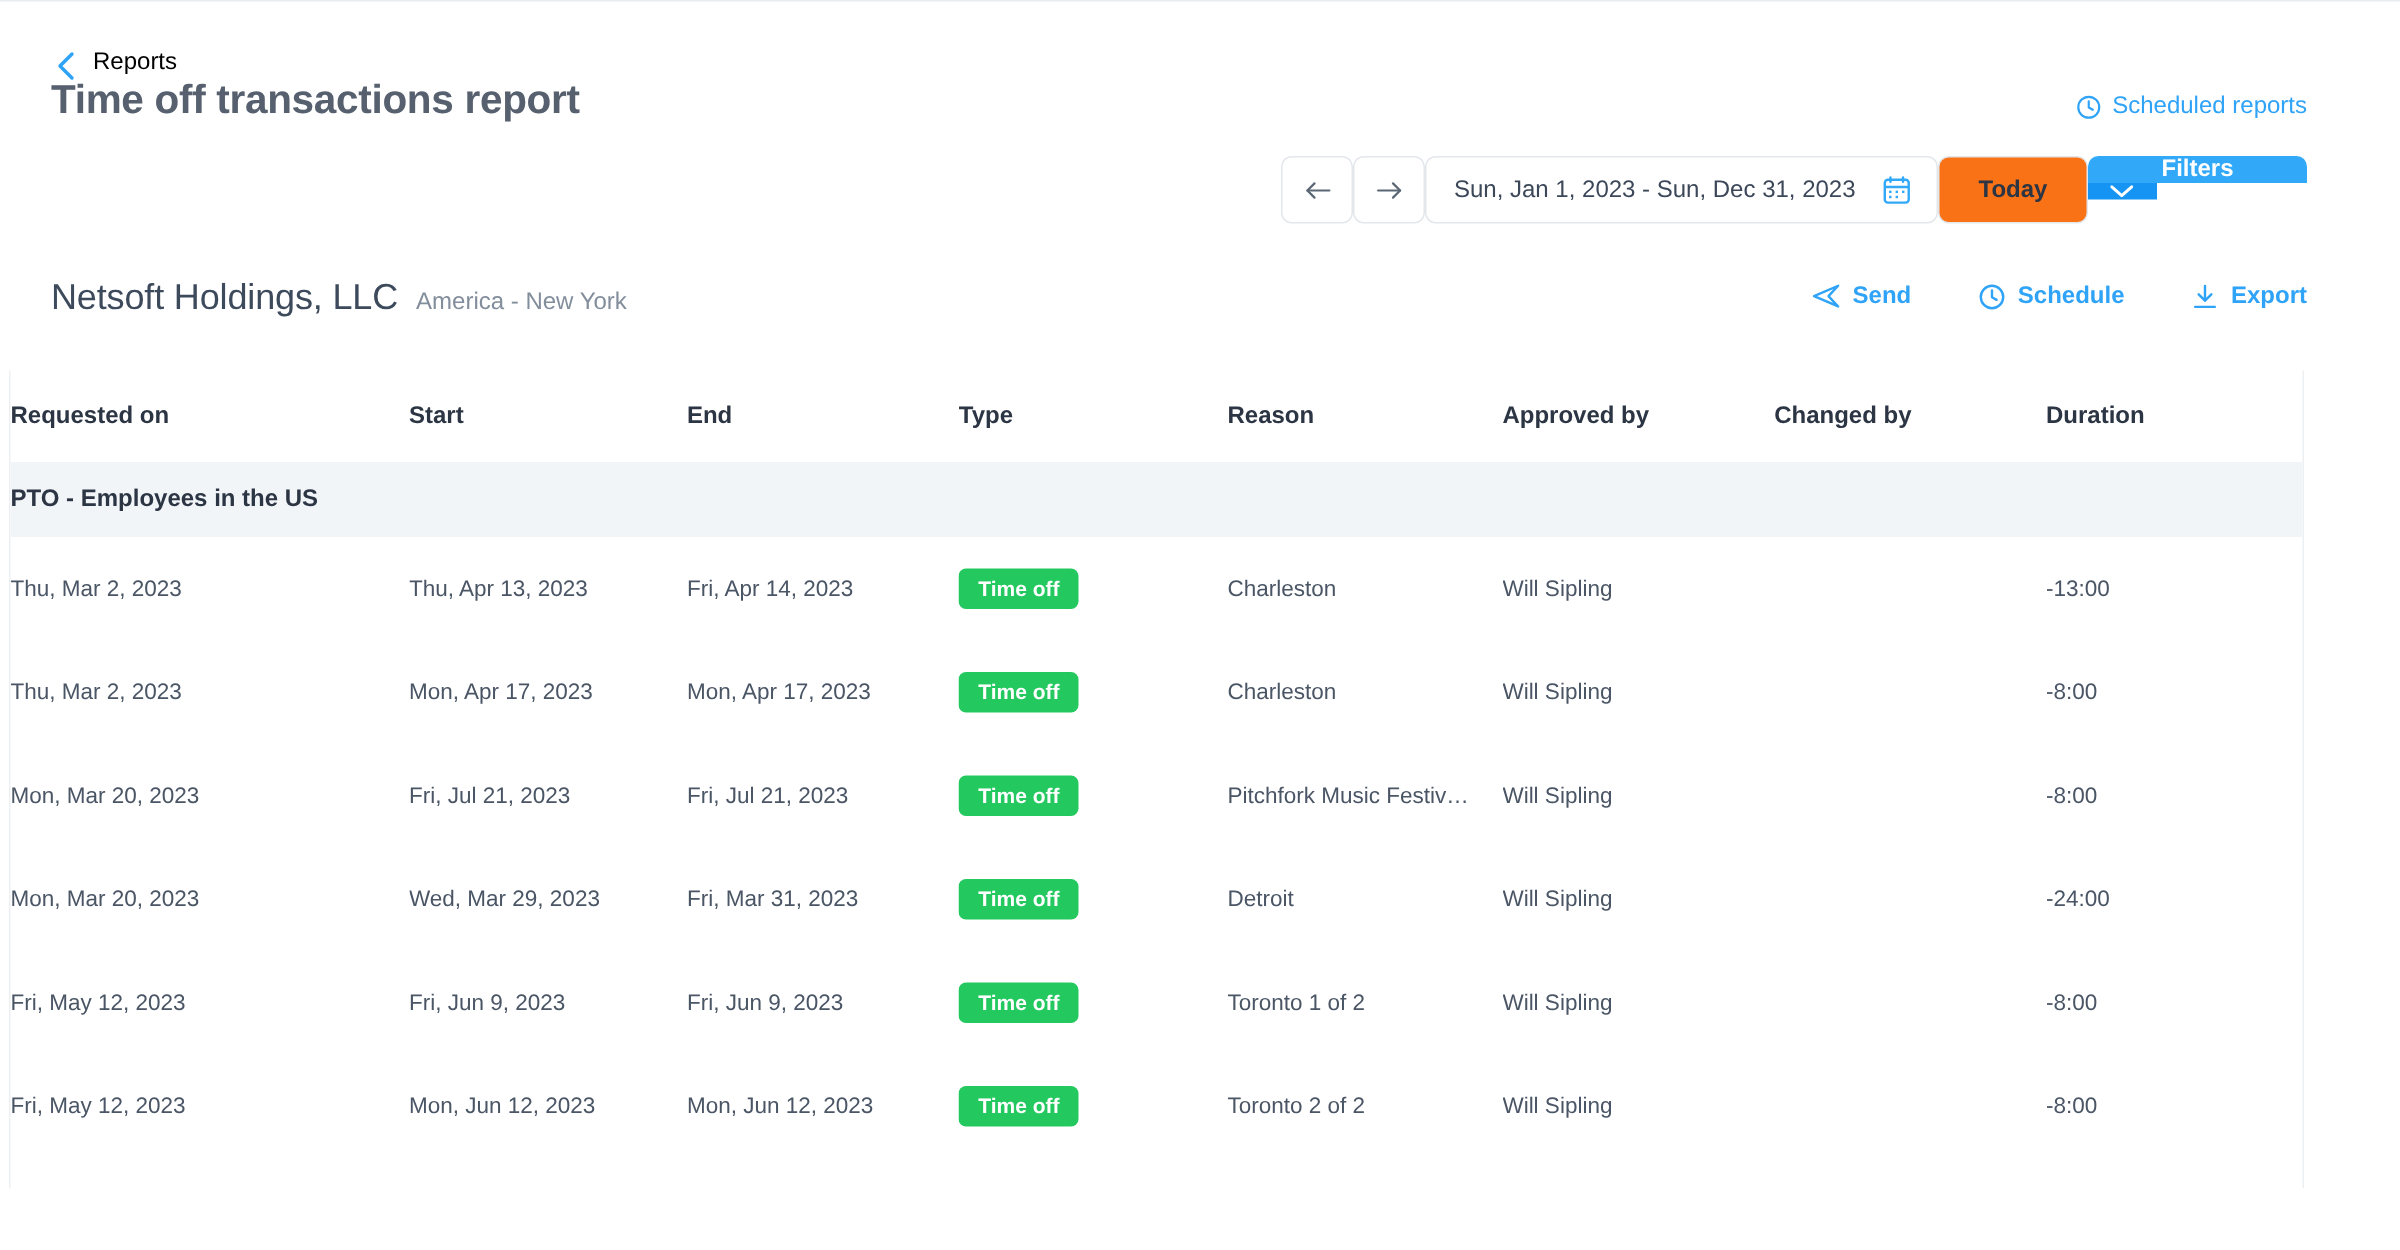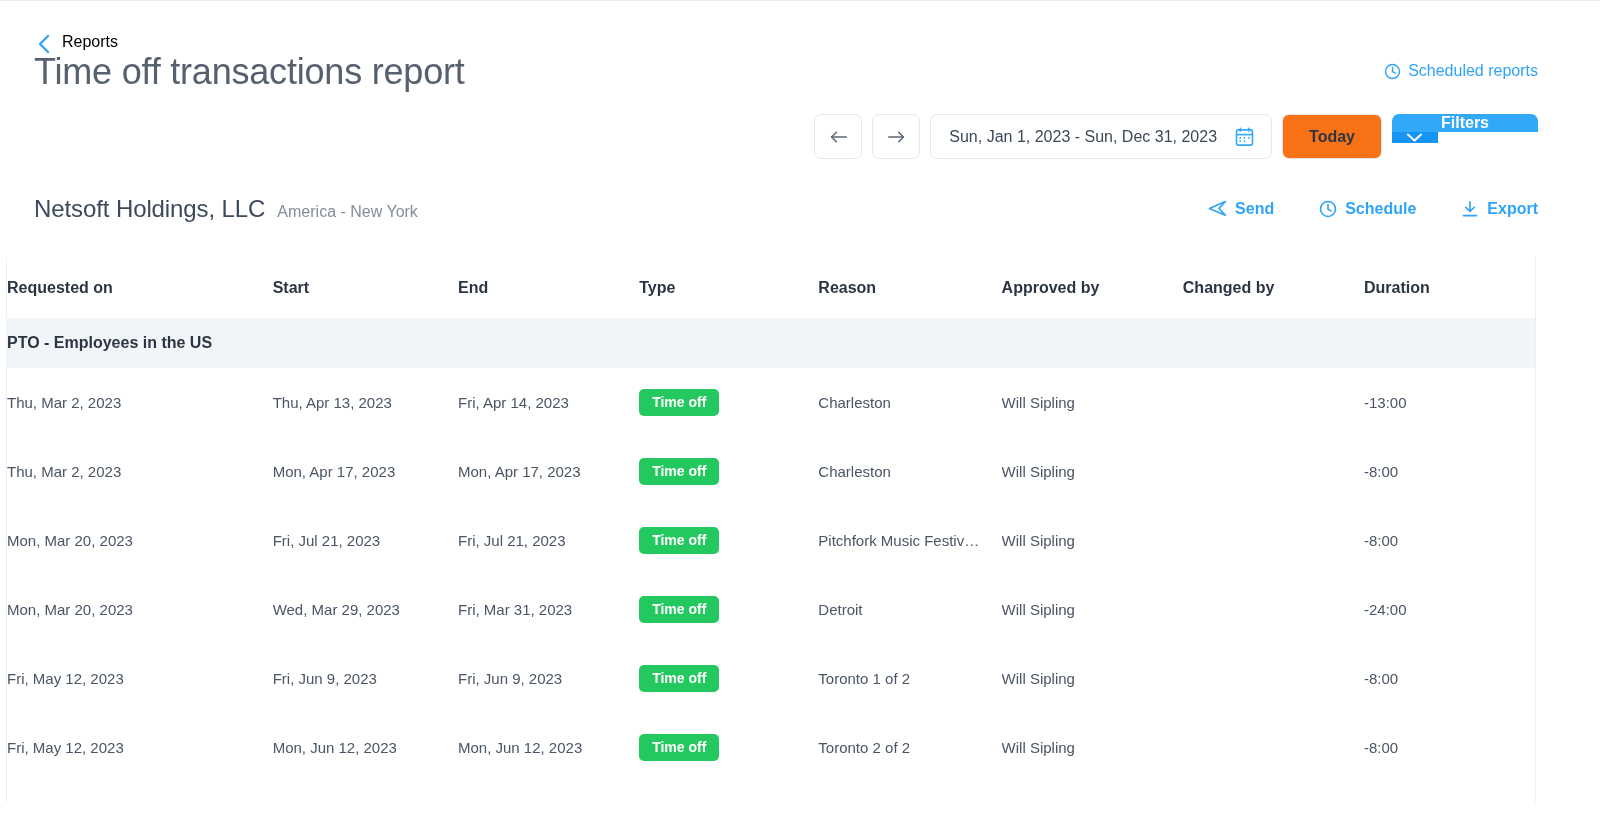--- a/index.html
+++ b/index.html
@@ -39,43 +39,42 @@
   }
 
   
   .title-row {
     display: flex;
     align-items: flex-start;
     justify-content: space-between;
     padding: 18px 62px 0 34px;
   }
   .page-title {
-    font-size: 36px;
-    font-weight: 400;
+    font-size: 27px;
+    font-weight: 700;
     color: #56606e;
     letter-spacing: -.2px;
     line-height: 1.15;
   }
   .scheduled-reports {
     display: inline-flex;
     align-items: center;
     gap: 7px;
     color: #2fa3f7;
     font-size: 16px;
     margin-top: 11px;
     cursor: pointer;
     white-space: nowrap;
   }
 
   
   .toolbar {
     display: flex;
     align-items: flex-start;
     justify-content: flex-end;
-    gap: 10px;
     padding: 22px 62px 0 0;
     margin-left: 18px;
   }
   .nav-btn {
     width: 48px;
     height: 45px;
     border: 1px solid #e3e7eb;
     border-radius: 7px;
     background: #fff;
     display: flex;

